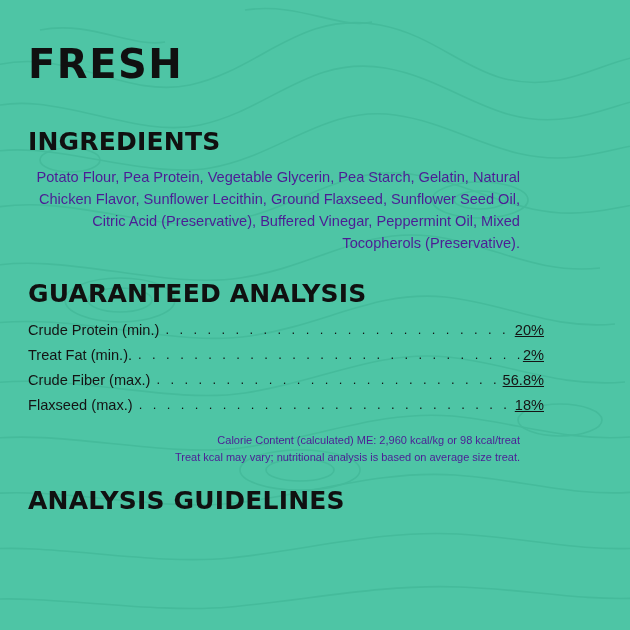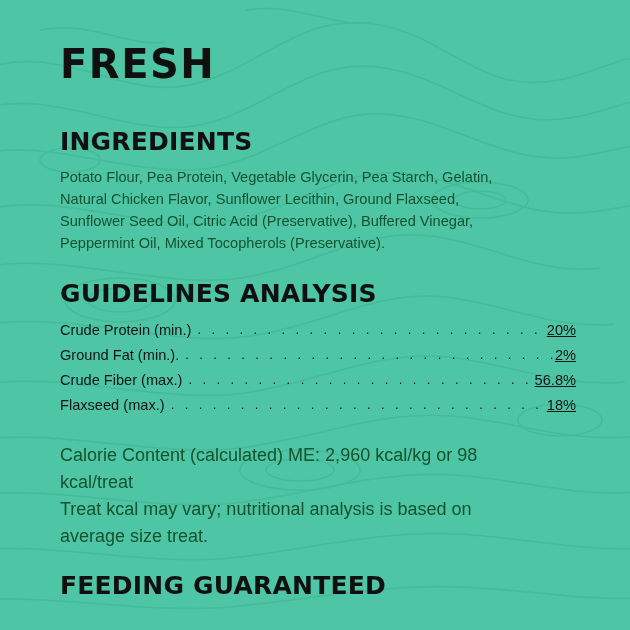--- a/index.html
+++ b/index.html
@@ -17,21 +17,21 @@
   }
   #topo {
     position: absolute;
     inset: 0;
     width: 630px;
     height: 630px;
     pointer-events: none;
   }
   .page {
     position: relative;
-    padding: 44px 58px 0 60px;
+    padding: 44px 58px 0 28px;
     box-sizing: border-box;
     width: 578px;
     height: 630px;
   }
   .brand {
     font-family: "DejaVu Sans", sans-serif;
     font-weight: bold;
     font-size: 40px;
     letter-spacing: 1.5px;
     line-height: 1;
@@ -44,31 +44,32 @@
     font-size: 25px;
     letter-spacing: 0.2px;
     line-height: 1.1;
     margin: 8px 0 10px 0;
     color: #101010;
   }
   .body-text {
     font-size: 14.6px;
     line-height: 1.52;
     margin: 0;
-    color: #14532d;
+    color: #4c1d95;
     max-width: 510px;
+    text-align: right;
   }
   .section {
     margin-bottom: 26px;
   }
   .section.analysis {
     margin-bottom: 22px;
   }
   .ga-rows {
-    margin-bottom: 24px;
+    margin-bottom: 14px;
   }
   .ga-row {
     display: flex;
     align-items: baseline;
     font-size: 14.6px;
     line-height: 1.72;
     color: #141414;
     width: 516px;
   }
   .ga-label {
@@ -82,21 +83,21 @@
     letter-spacing: 3.4px;
     font-size: 13px;
     color: #141414;
     transform: translateY(-1px);
   }
   .ga-value {
     white-space: nowrap;
     text-decoration: underline;
   }
   .note {
-    font-size: 18px;
+    font-size: 11px;
     line-height: 1.5;
     max-width: 530px;
   }
   .feeding .body-text {
     max-width: 515px;
   }
 </style>
 </head>
 <body>
 
@@ -129,46 +130,46 @@
 <div class="page">
 
   <h1 class="brand">FRESH</h1>
 
   <div class="section ingredients">
     <h2 class="section-title">INGREDIENTS</h2>
     <p class="body-text">Potato Flour, Pea Protein, Vegetable Glycerin, Pea Starch, Gelatin, Natural Chicken Flavor, Sunflower Lecithin, Ground Flaxseed, Sunflower Seed Oil, Citric Acid (Preservative), Buffered Vinegar, Peppermint Oil, Mixed Tocopherols (Preservative).</p>
   </div>
 
   <div class="section analysis">
-    <h2 class="section-title">GUIDELINES ANALYSIS</h2>
+    <h2 class="section-title">GUARANTEED ANALYSIS</h2>
 
     <div class="ga-rows">
       <div class="ga-row">
         <span class="ga-label">Crude Protein (min.)</span>
         <span class="ga-dots">. . . . . . . . . . . . . . . . . . . . . . . . . . . . . . . . . . . . . .</span>
         <span class="ga-value">20%</span>
       </div>
       <div class="ga-row">
-        <span class="ga-label">Ground Fat (min.).</span>
+        <span class="ga-label">Treat Fat (min.).</span>
         <span class="ga-dots">. . . . . . . . . . . . . . . . . . . . . . . . . . . . . . . . . . . . . .</span>
         <span class="ga-value">2%</span>
       </div>
       <div class="ga-row">
         <span class="ga-label">Crude Fiber (max.)</span>
         <span class="ga-dots">. . . . . . . . . . . . . . . . . . . . . . . . . . . . . . . . . . . . . .</span>
         <span class="ga-value">56.8%</span>
       </div>
       <div class="ga-row">
         <span class="ga-label">Flaxseed (max.)</span>
         <span class="ga-dots">. . . . . . . . . . . . . . . . . . . . . . . . . . . . . . . . . . . . . .</span>
         <span class="ga-value">18%</span>
       </div>
     </div>
 
     <p class="body-text note">Calorie Content (calculated) ME: 2,960 kcal/kg or 98 kcal/treat</p>
     <p class="body-text note">Treat kcal may vary; nutritional analysis is based on average size treat.</p>
   </div>
 
   <div class="section feeding">
-    <h2 class="section-title">FEEDING GUARANTEED</h2>
+    <h2 class="section-title">ANALYSIS GUIDELINES</h2>
   </div>
 
 </div>
 
 </body></html>

